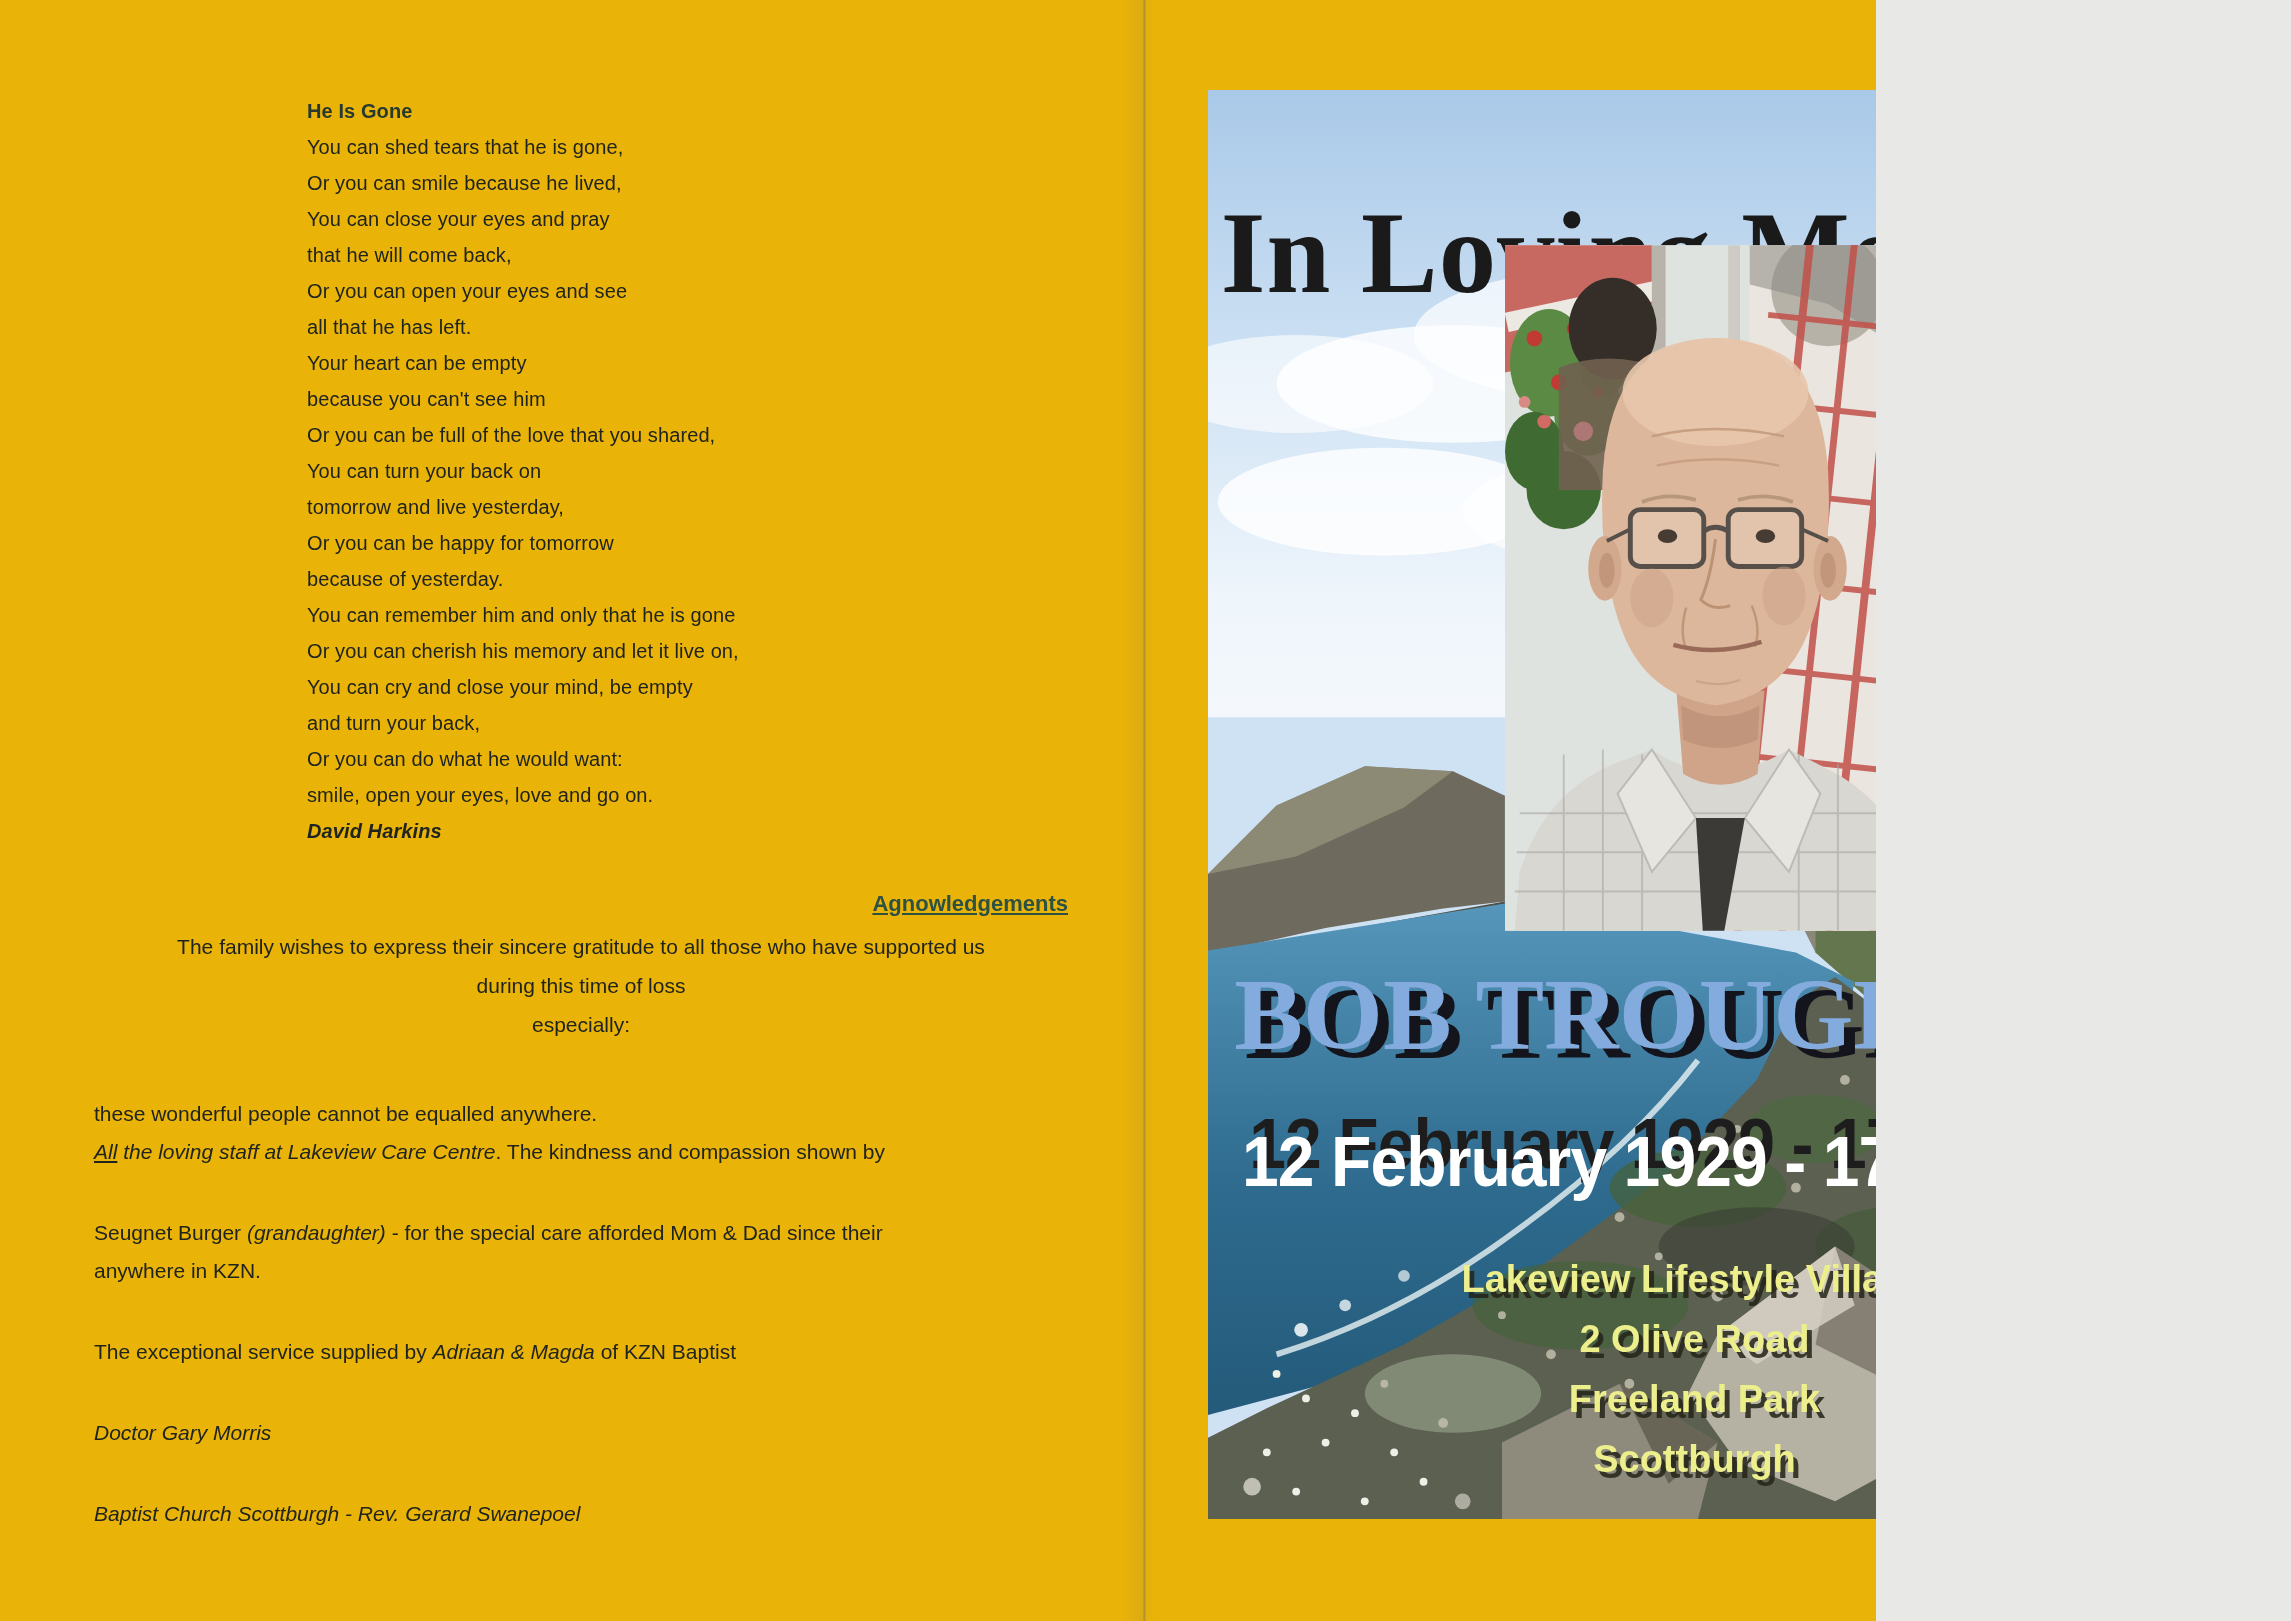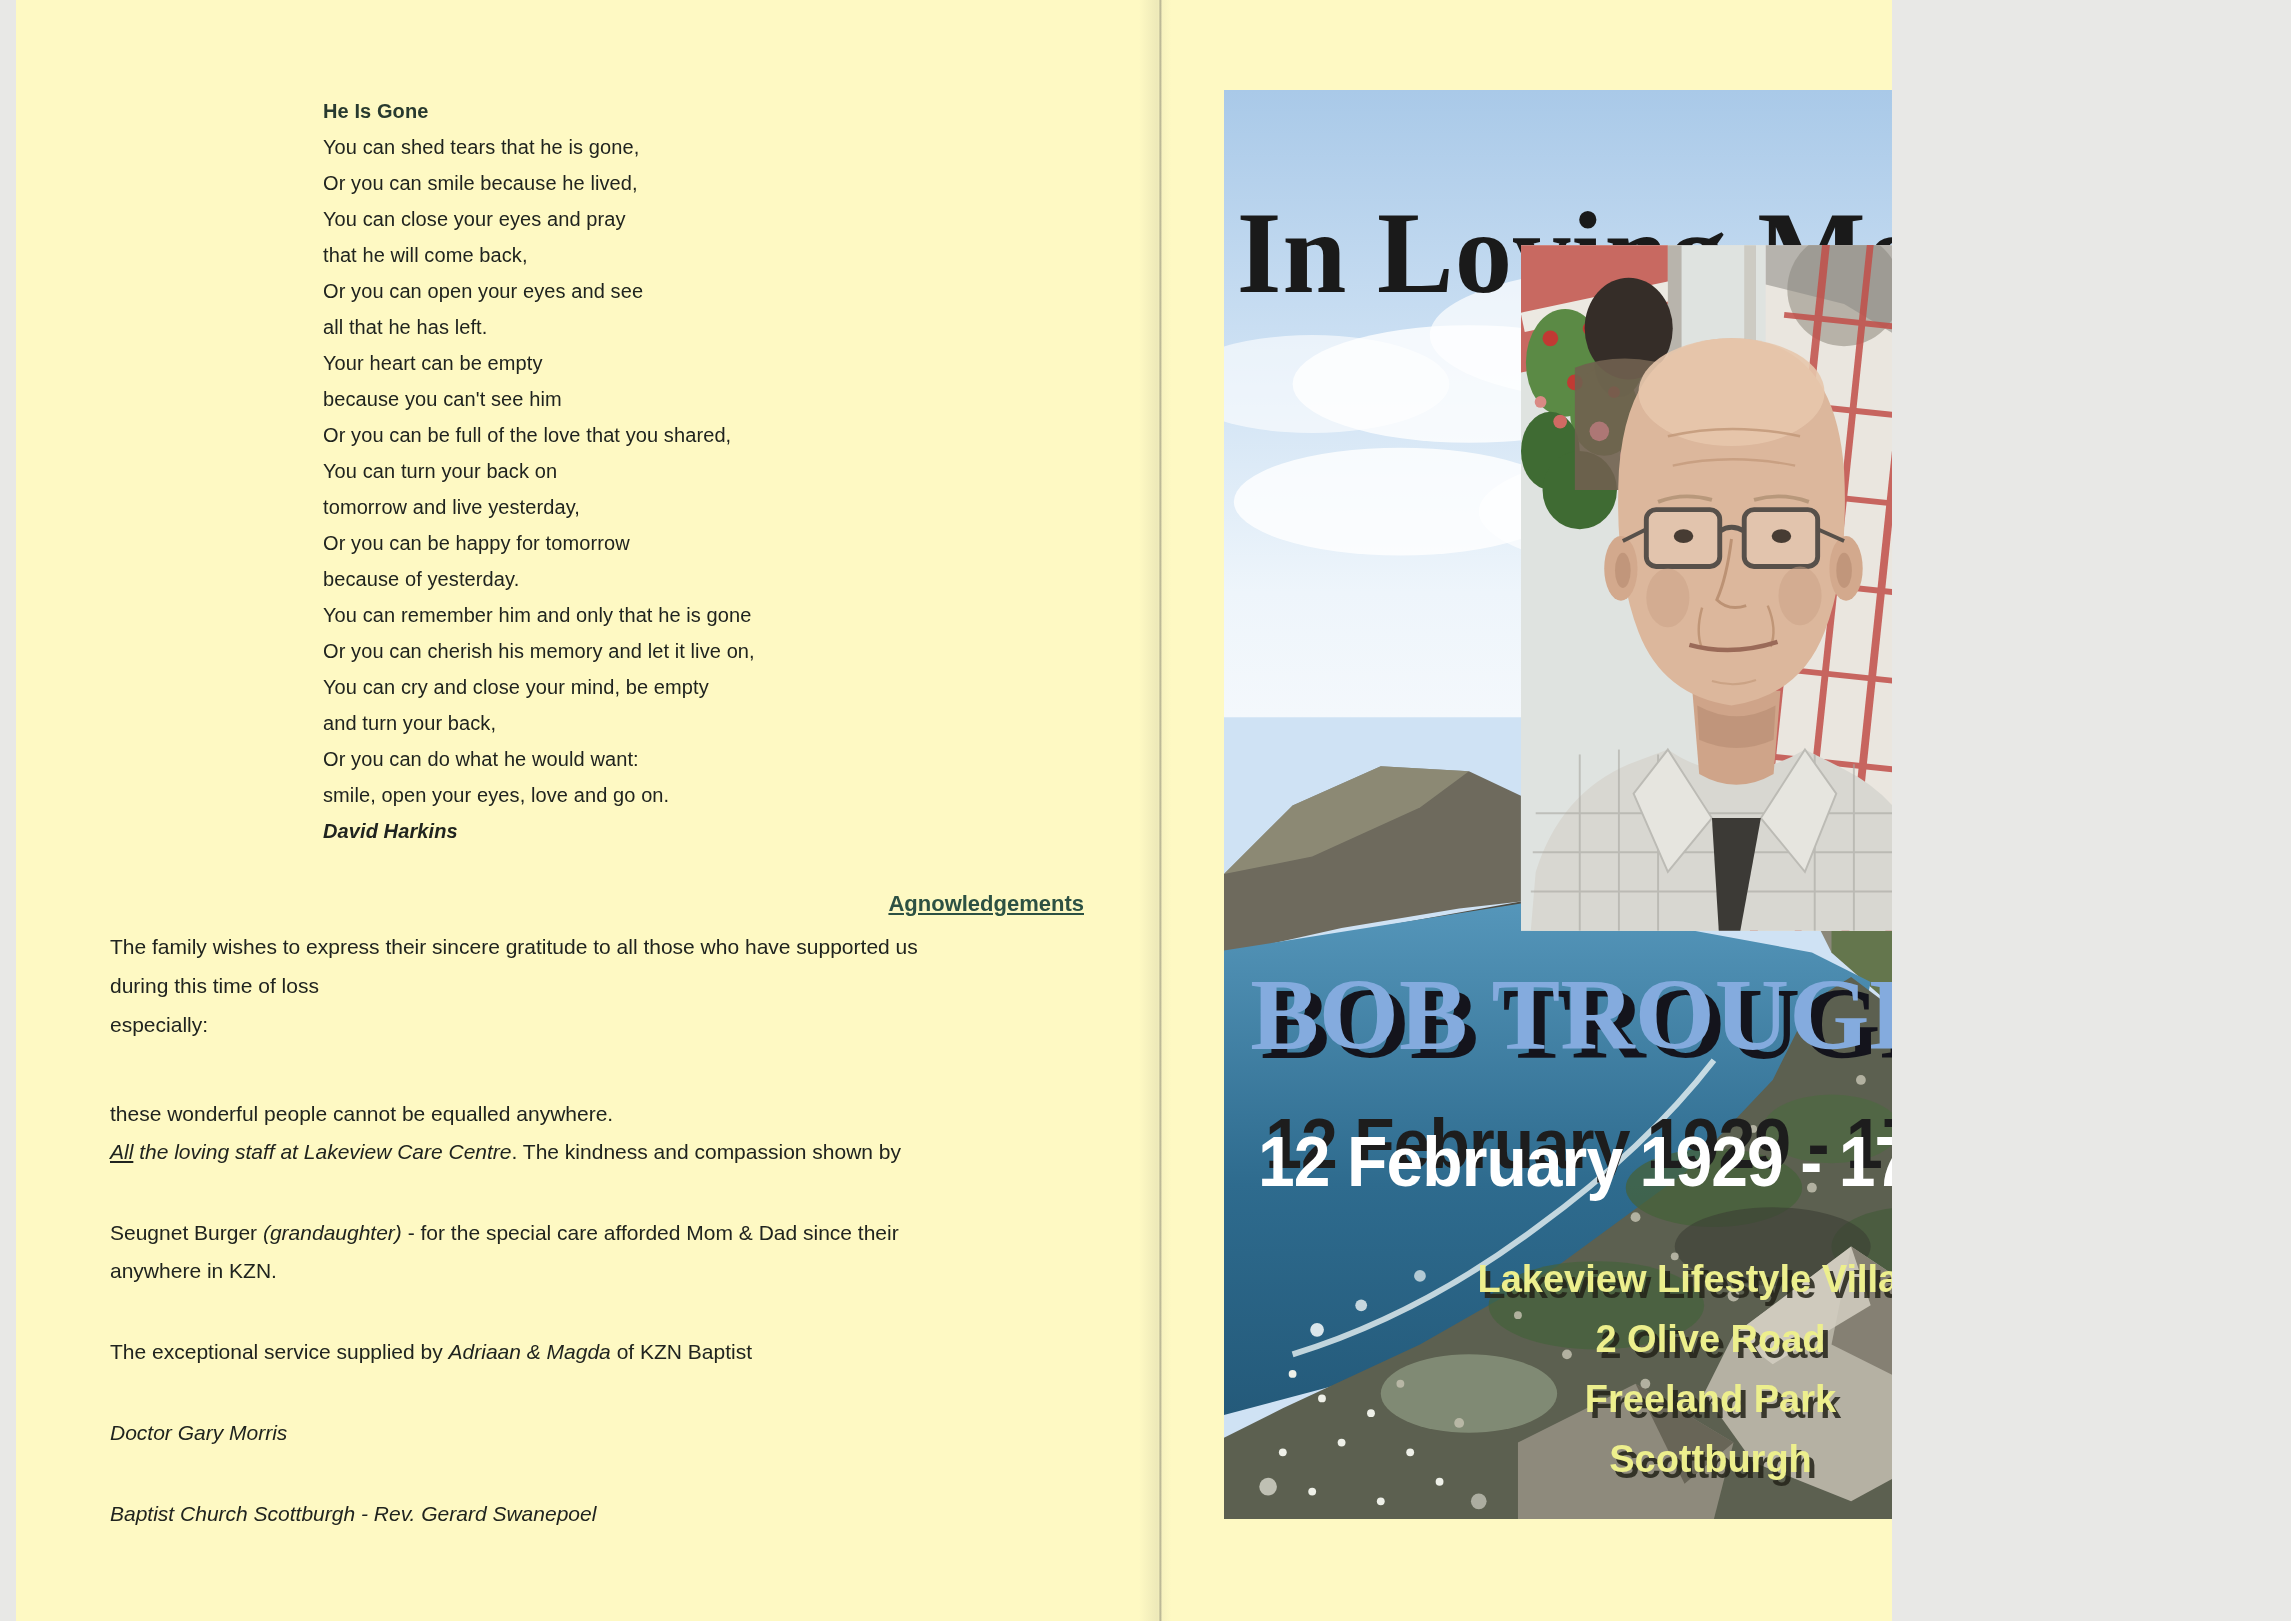--- a/index.html
+++ b/index.html
@@ -1,32 +1,32 @@
 <!DOCTYPE html>
 <html style="--heading-green: #2d5143; --name-blue: #84abde; --dates-white: #ffffff; --address-yellow: #edef8d;"><head>
 <meta charset="utf-8">
 <style>
   html,body{margin:0;padding:0;background:#e8e8e6;}
-  .scan{position:relative;width:1876px;height:1621px;background:#fef9c3;overflow:hidden;
-        font-family:"Liberation Sans",sans-serif;color:#20241f;margin-left:16px;}
+  .scan{position:relative;width:1876px;height:1621px;background:#eab308;overflow:hidden;
+        font-family:"Liberation Sans",sans-serif;color:#20241f;}
   
   .fold{position:absolute;left:1123px;top:0;width:43px;height:1621px;pointer-events:none;
     background:
       linear-gradient(90deg, transparent 46%, rgba(105,105,96,.45) 49%, rgba(105,105,96,.40) 50%, transparent 54%),
       linear-gradient(90deg, transparent 0%, rgba(120,120,110,.12) 42%, rgba(120,120,110,.05) 55%, transparent 75%);}
   
   .left-page{position:absolute;left:0;top:0;width:1142px;height:1621px;}
   .poem{position:absolute;left:307px;top:93px;font-size:20px;line-height:36px;letter-spacing:0.1px;}
   .poem-title{font-weight:bold;color:#283a2f;}
   .poem-line{white-space:nowrap;}
   .poem-author{font-weight:bold;font-style:italic;}
   .ack{position:absolute;left:94px;top:884px;width:974px;font-size:21px;line-height:38px;}
   .ack-heading{text-align:right;font-weight:bold;text-decoration:underline;
                color:var(--heading-green,#2d5143);line-height:39px;margin:0 0 3.9px 0;font-size:22px;}
-  .ack-intro{text-align:left;line-height:39px;}
+  .ack-intro{text-align:center;line-height:39px;}
   .ack-paras{margin-top:51px;}
   .ack-para{margin:0 0 43px 0;}
   .ack-line{display:block;white-space:nowrap;}
   .seg-i{font-style:italic;}
   .seg-u{text-decoration:underline;}
   
   .right-page{position:absolute;left:1208px;top:90px;width:973px;height:1429px;overflow:hidden;
               background:#cfe2f4;}
   .landscape{position:absolute;left:0;top:0;width:973px;height:1429px;display:block;}
   .cover-header{position:absolute;left:0;right:0;top:19.6px;text-align:center;

